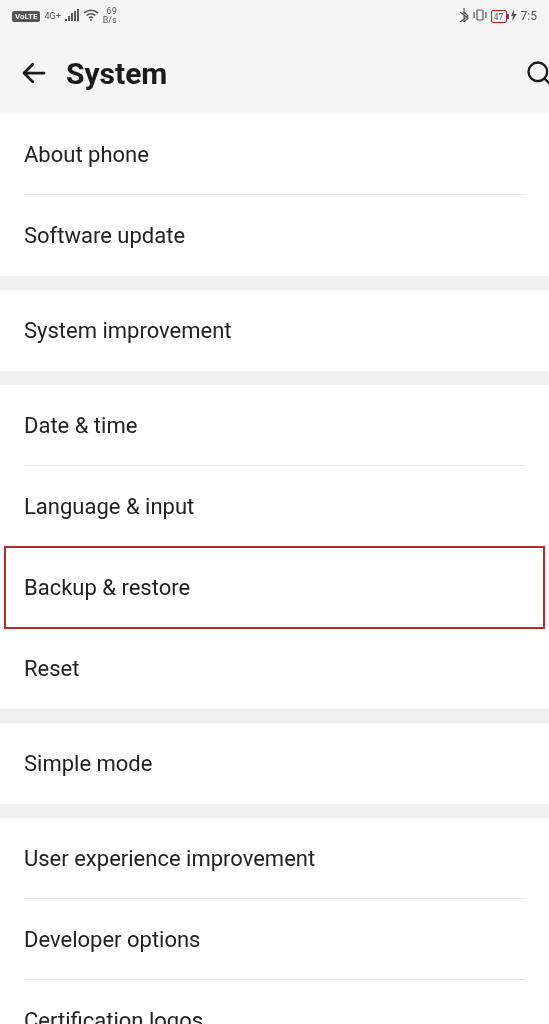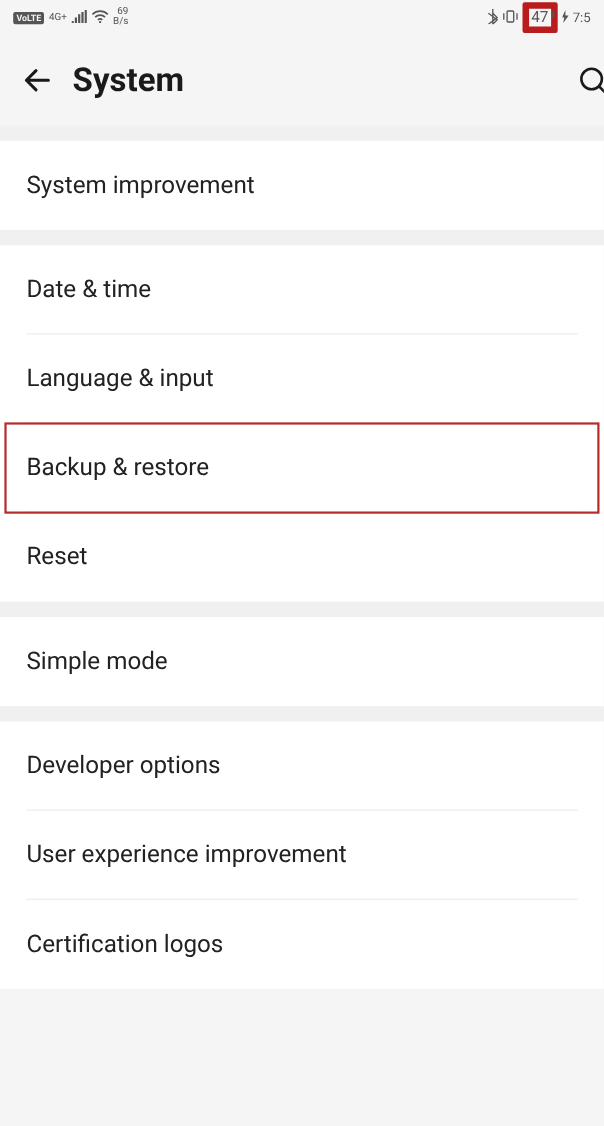--- a/index.html
+++ b/index.html
@@ -114,25 +114,26 @@
       right: 4px;
       top: -1px;
       bottom: -1px;
       border: 2px solid #b52a2a;
       pointer-events: none;
     }
     
     .battery {
       display: inline-flex;
       align-items: center;
-      border: 6px solid #b91c1c;
+      border: 1px solid #b91c1c;
       border-radius: 2px;
       padding: 0 2px;
-      font-size: 14px;
+      font-size: 10px;
       position: relative;
+      font-family: Liberation Serif, serif;
     }
     .battery::after {
       content: "";
       position: absolute;
       right: -3px;
       top: 3px;
       width: 2px;
       height: 5px;
       background: #555;
     }
@@ -192,20 +193,30 @@
   <button class="search-btn">
     <svg width="28" height="28" viewBox="0 0 24 24">
       <circle cx="11" cy="11" r="8" fill="none" stroke="#1a1a1a" stroke-width="2"></circle>
       <path stroke="#1a1a1a" stroke-width="2" stroke-linecap="round" d="m17 17 5 5"></path>
     </svg>
   </button>
 </div>
 
 <div id="list-container">
     <div class="group">
+      <div class="item">
+        <div class="item-inner">
+          <span>About phone</span>
+        </div>
+      </div>
+      <div class="item">
+        <div class="item-inner">
+          <span>Software update</span>
+        </div>
+      </div>
     </div>
     <div class="spacer"></div>
     <div class="group">
       <div class="item">
         <div class="item-inner">
           <span>System improvement</span>
         </div>
       </div>
     </div>
     <div class="spacer"></div>
@@ -236,27 +247,27 @@
       <div class="item">
         <div class="item-inner">
           <span>Simple mode</span>
         </div>
       </div>
     </div>
     <div class="spacer"></div>
     <div class="group">
       <div class="item">
         <div class="item-inner">
+          <span>User experience improvement</span>
+        </div>
+      </div>
+      <div class="item">
+        <div class="item-inner">
           <span>Developer options</span>
         </div>
       </div>
       <div class="item">
         <div class="item-inner">
-          <span>User experience improvement</span>
-        </div>
-      </div>
-      <div class="item">
-        <div class="item-inner">
           <span>Certification logos</span>
         </div>
       </div>
     </div>
   </div>
 
 </body></html>

